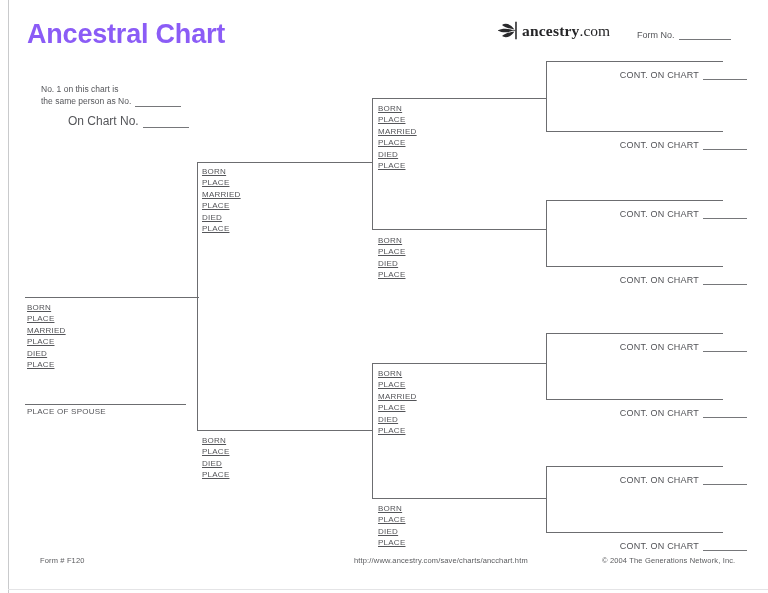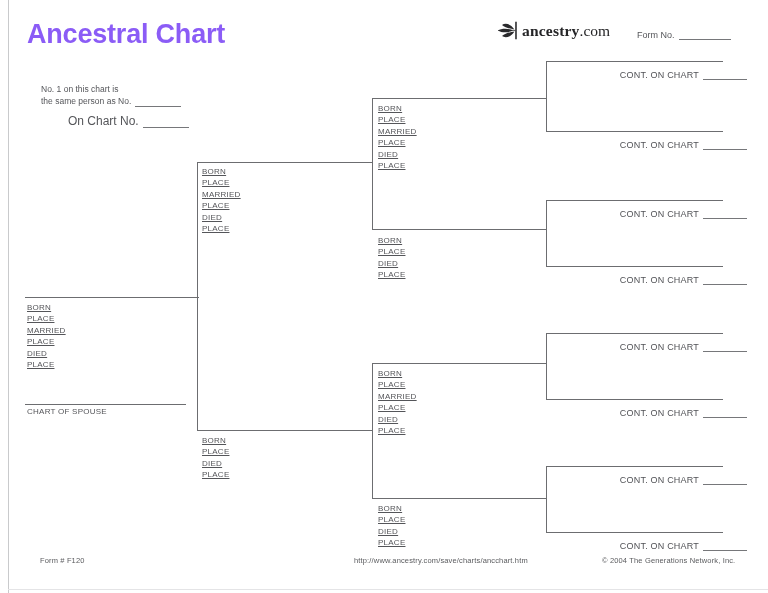--- a/index.html
+++ b/index.html
@@ -161,21 +161,21 @@
     <div>DIED</div>
     <div>PLACE</div>
   </div>
 <div class="fields" style="left:378px;top:503px;">
     <div>BORN</div>
     <div>PLACE</div>
     <div>DIED</div>
     <div>PLACE</div>
   </div>
 
-<div class="spouse-label">CHART OF SPOUSE</div>
+<div class="spouse-label">PLACE OF SPOUSE</div>
 
 <div class="cont" style="top:70px;">
     <span>CONT. ON CHART</span>
     <span class="blank blank-44"></span>
   </div>
 <div class="cont" style="top:140px;">
     <span>CONT. ON CHART</span>
     <span class="blank blank-44"></span>
   </div>
 <div class="cont" style="top:209px;">

